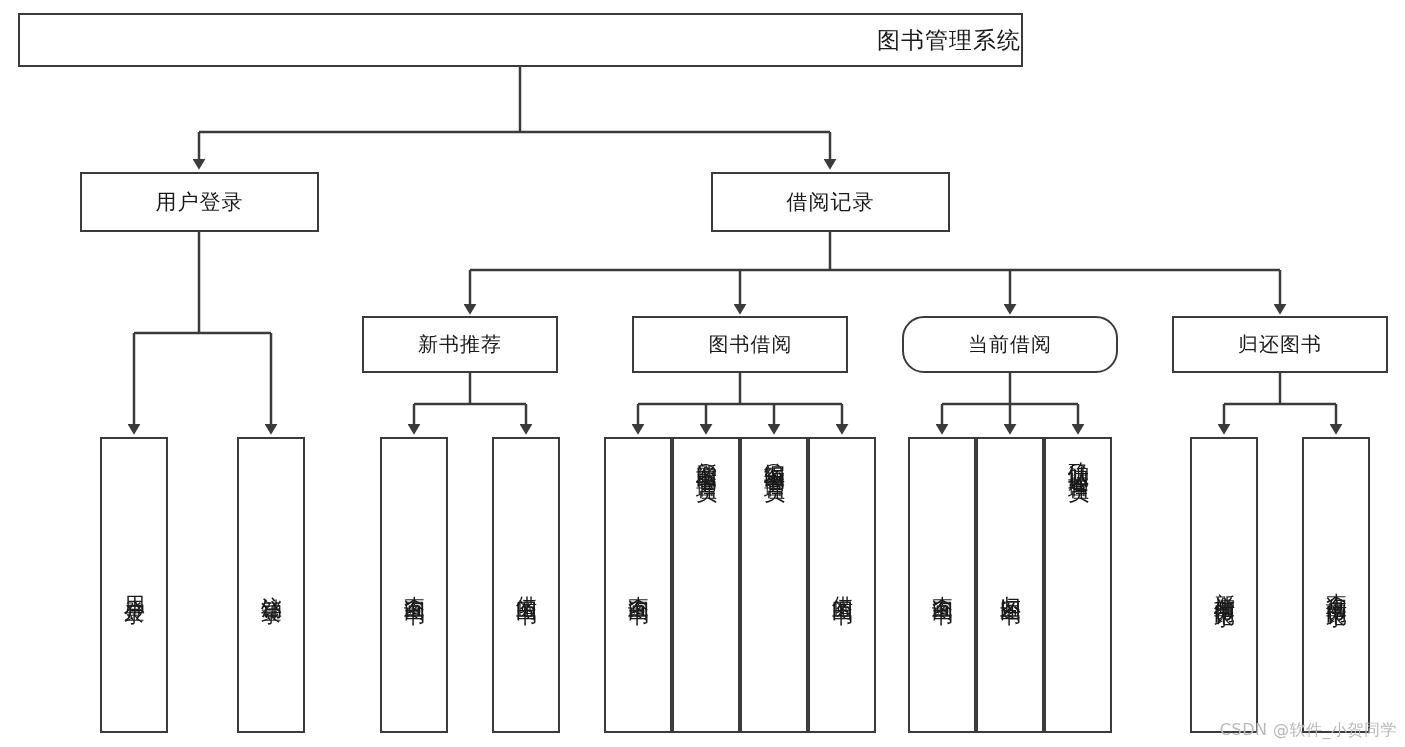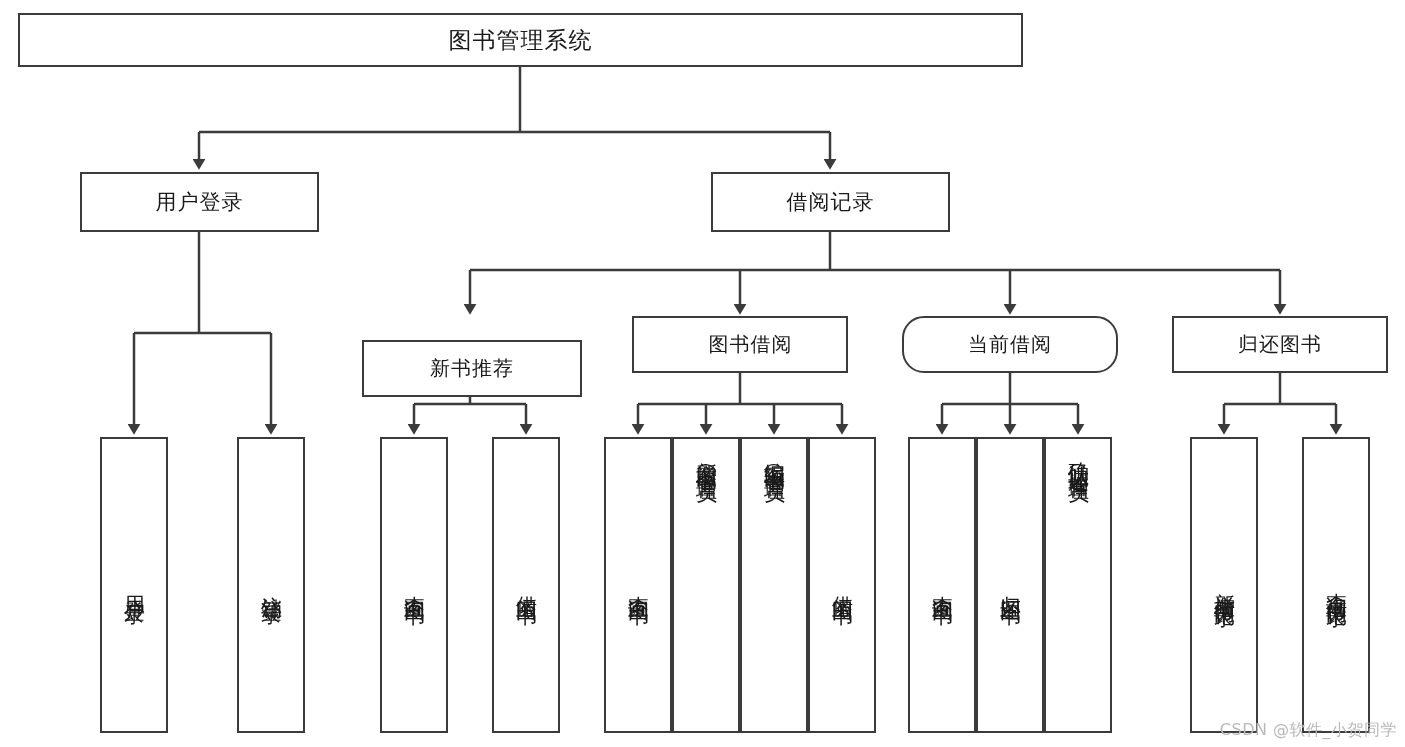--- a/index.html
+++ b/index.html
@@ -31,20 +31,21 @@
     background: #ffffff;
     border: 2px solid #3b3b3b;
     display: flex;
     align-items: center;
     justify-content: center;
     color: #1a1a1a;
   }
   .node.level0 {
     font-size: 23px;
     letter-spacing: 1px;
+    justify-content: flex-end;
   }
   .node.level1 {
     font-size: 21px;
     letter-spacing: 1px;
   }
   .node.level2 {
     font-size: 20px;
     letter-spacing: 1px;
   }
   .node.leaf {
@@ -134,21 +135,21 @@
     <span>图书管理系统</span>
   </div>
 
   <div class="node level1" style="left:80px; top:172px; width:239px; height:60px;">
     <span>用户登录</span>
   </div>
   <div class="node level1" style="left:711px; top:172px; width:239px; height:60px;">
     <span>借阅记录</span>
   </div>
 
-  <div class="node level2" style="left:362px; top:316px; width:220px; height:57px;margin-top:24px;">
+  <div class="node level2" style="left:362px; top:316px; width:196px; height:57px;">
     <span>新书推荐</span>
   </div>
   <div class="node level2" style="left:632px; top:316px; width:216px; height:57px;padding-left:21px;">
     <span>图书借阅</span>
   </div>
   <div class="node level2" style="left:902px; top:316px; width:216px; height:57px;border-radius:22px;">
     <span>当前借阅</span>
   </div>
   <div class="node level2" style="left:1172px; top:316px; width:216px; height:57px;">
     <span>归还图书</span>

